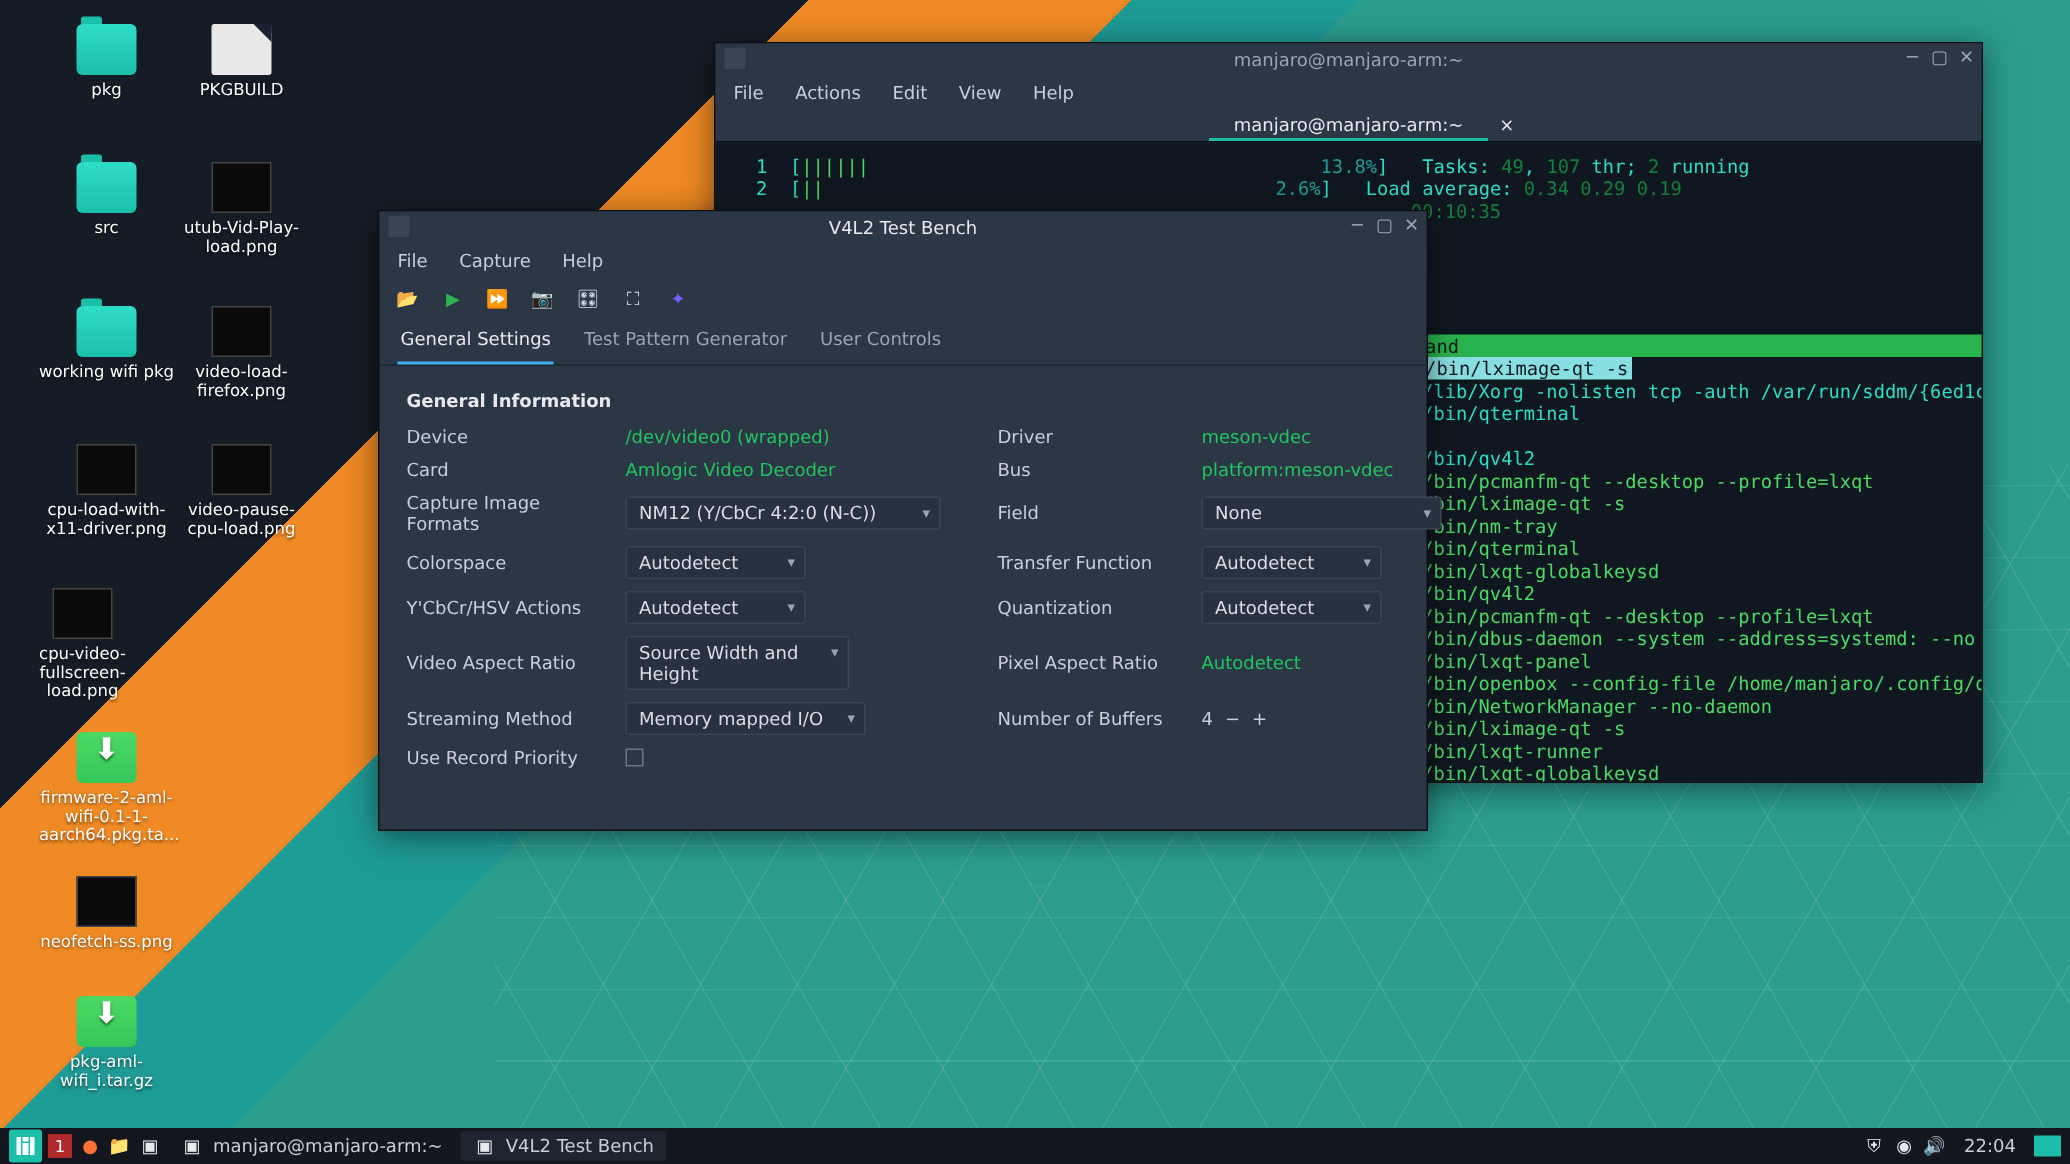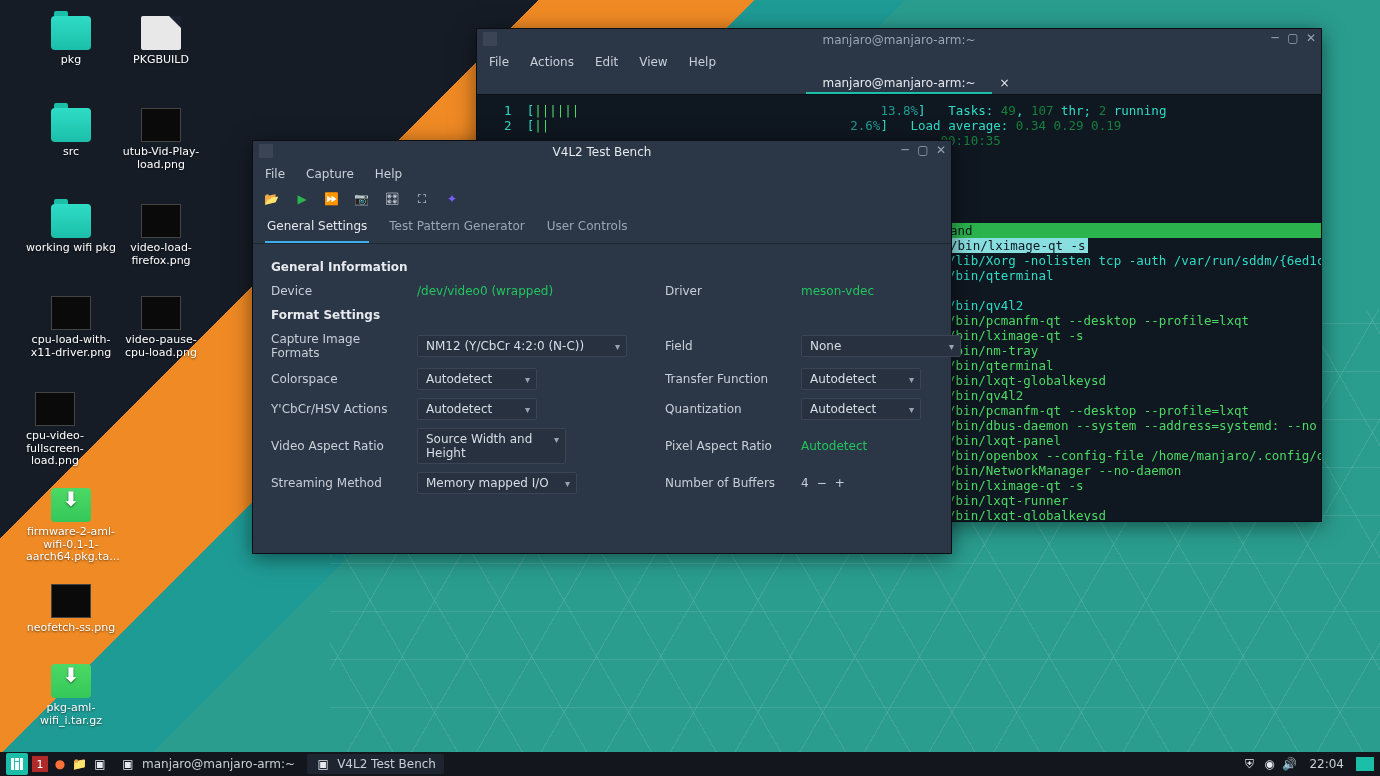--- a/index.html
+++ b/index.html
@@ -214,21 +214,26 @@
       <span class="tab">User Controls</span>
     </div>
   <div class="body">
     <h4>General Information</h4>
     <div class="row">
       <span>Device</span>
       <span class="val">/dev/video0 (wrapped)</span>
       <span>Driver</span>
       <span class="val">meson-vdec</span>
     </div>
-    <h4 style="margin-top:10px">Format Settings</h4>
+    <div class="row">
+      <span>Card</span>
+      <span class="val">Amlogic Video Decoder</span>
+      <span>Bus</span>
+      <span class="val">platform:meson-vdec</span>
+    </div>
     <div class="row">
       <span>Capture Image Formats</span>
       <div class="select" style="width:210px"><span>NM12 (Y/CbCr 4:2:0 (N-C))</span><span class="arrow">▾</span></div>
       <span>Field</span>
       <div class="select"><span>None</span><span class="arrow">▾</span></div>
     </div>
     <div class="row">
       <span>Colorspace</span>
       <div class="select" style="width:120px"><span>Autodetect</span><span class="arrow">▾</span></div>
       <span>Transfer Function</span>
@@ -248,20 +253,24 @@
     </div>
     <div class="row">
       <span>Streaming Method</span>
       <div class="select" style="width:160px"><span>Memory mapped I/O</span><span class="arrow">▾</span></div>
       <span>Number of Buffers</span>
       <span class="num-spin">
         <span>4</span>
         <span>−</span>
         <span>+</span>
       </span>
+    </div>
+    <div class="row1">
+      <span>Use Record Priority</span>
+      <span class="chk"></span>
     </div>
   </div>
 </div>
 
 <div class="taskbar">
   <span class="launcher">
       <svg width="14" height="14" viewBox="0 0 14 14">
         <path fill="#fff" d="M1 1h3v12H1zM5 1h4v3H5zM5 5h4v8H5zM10 1h3v12h-3z"></path>
       </svg>
     </span>

